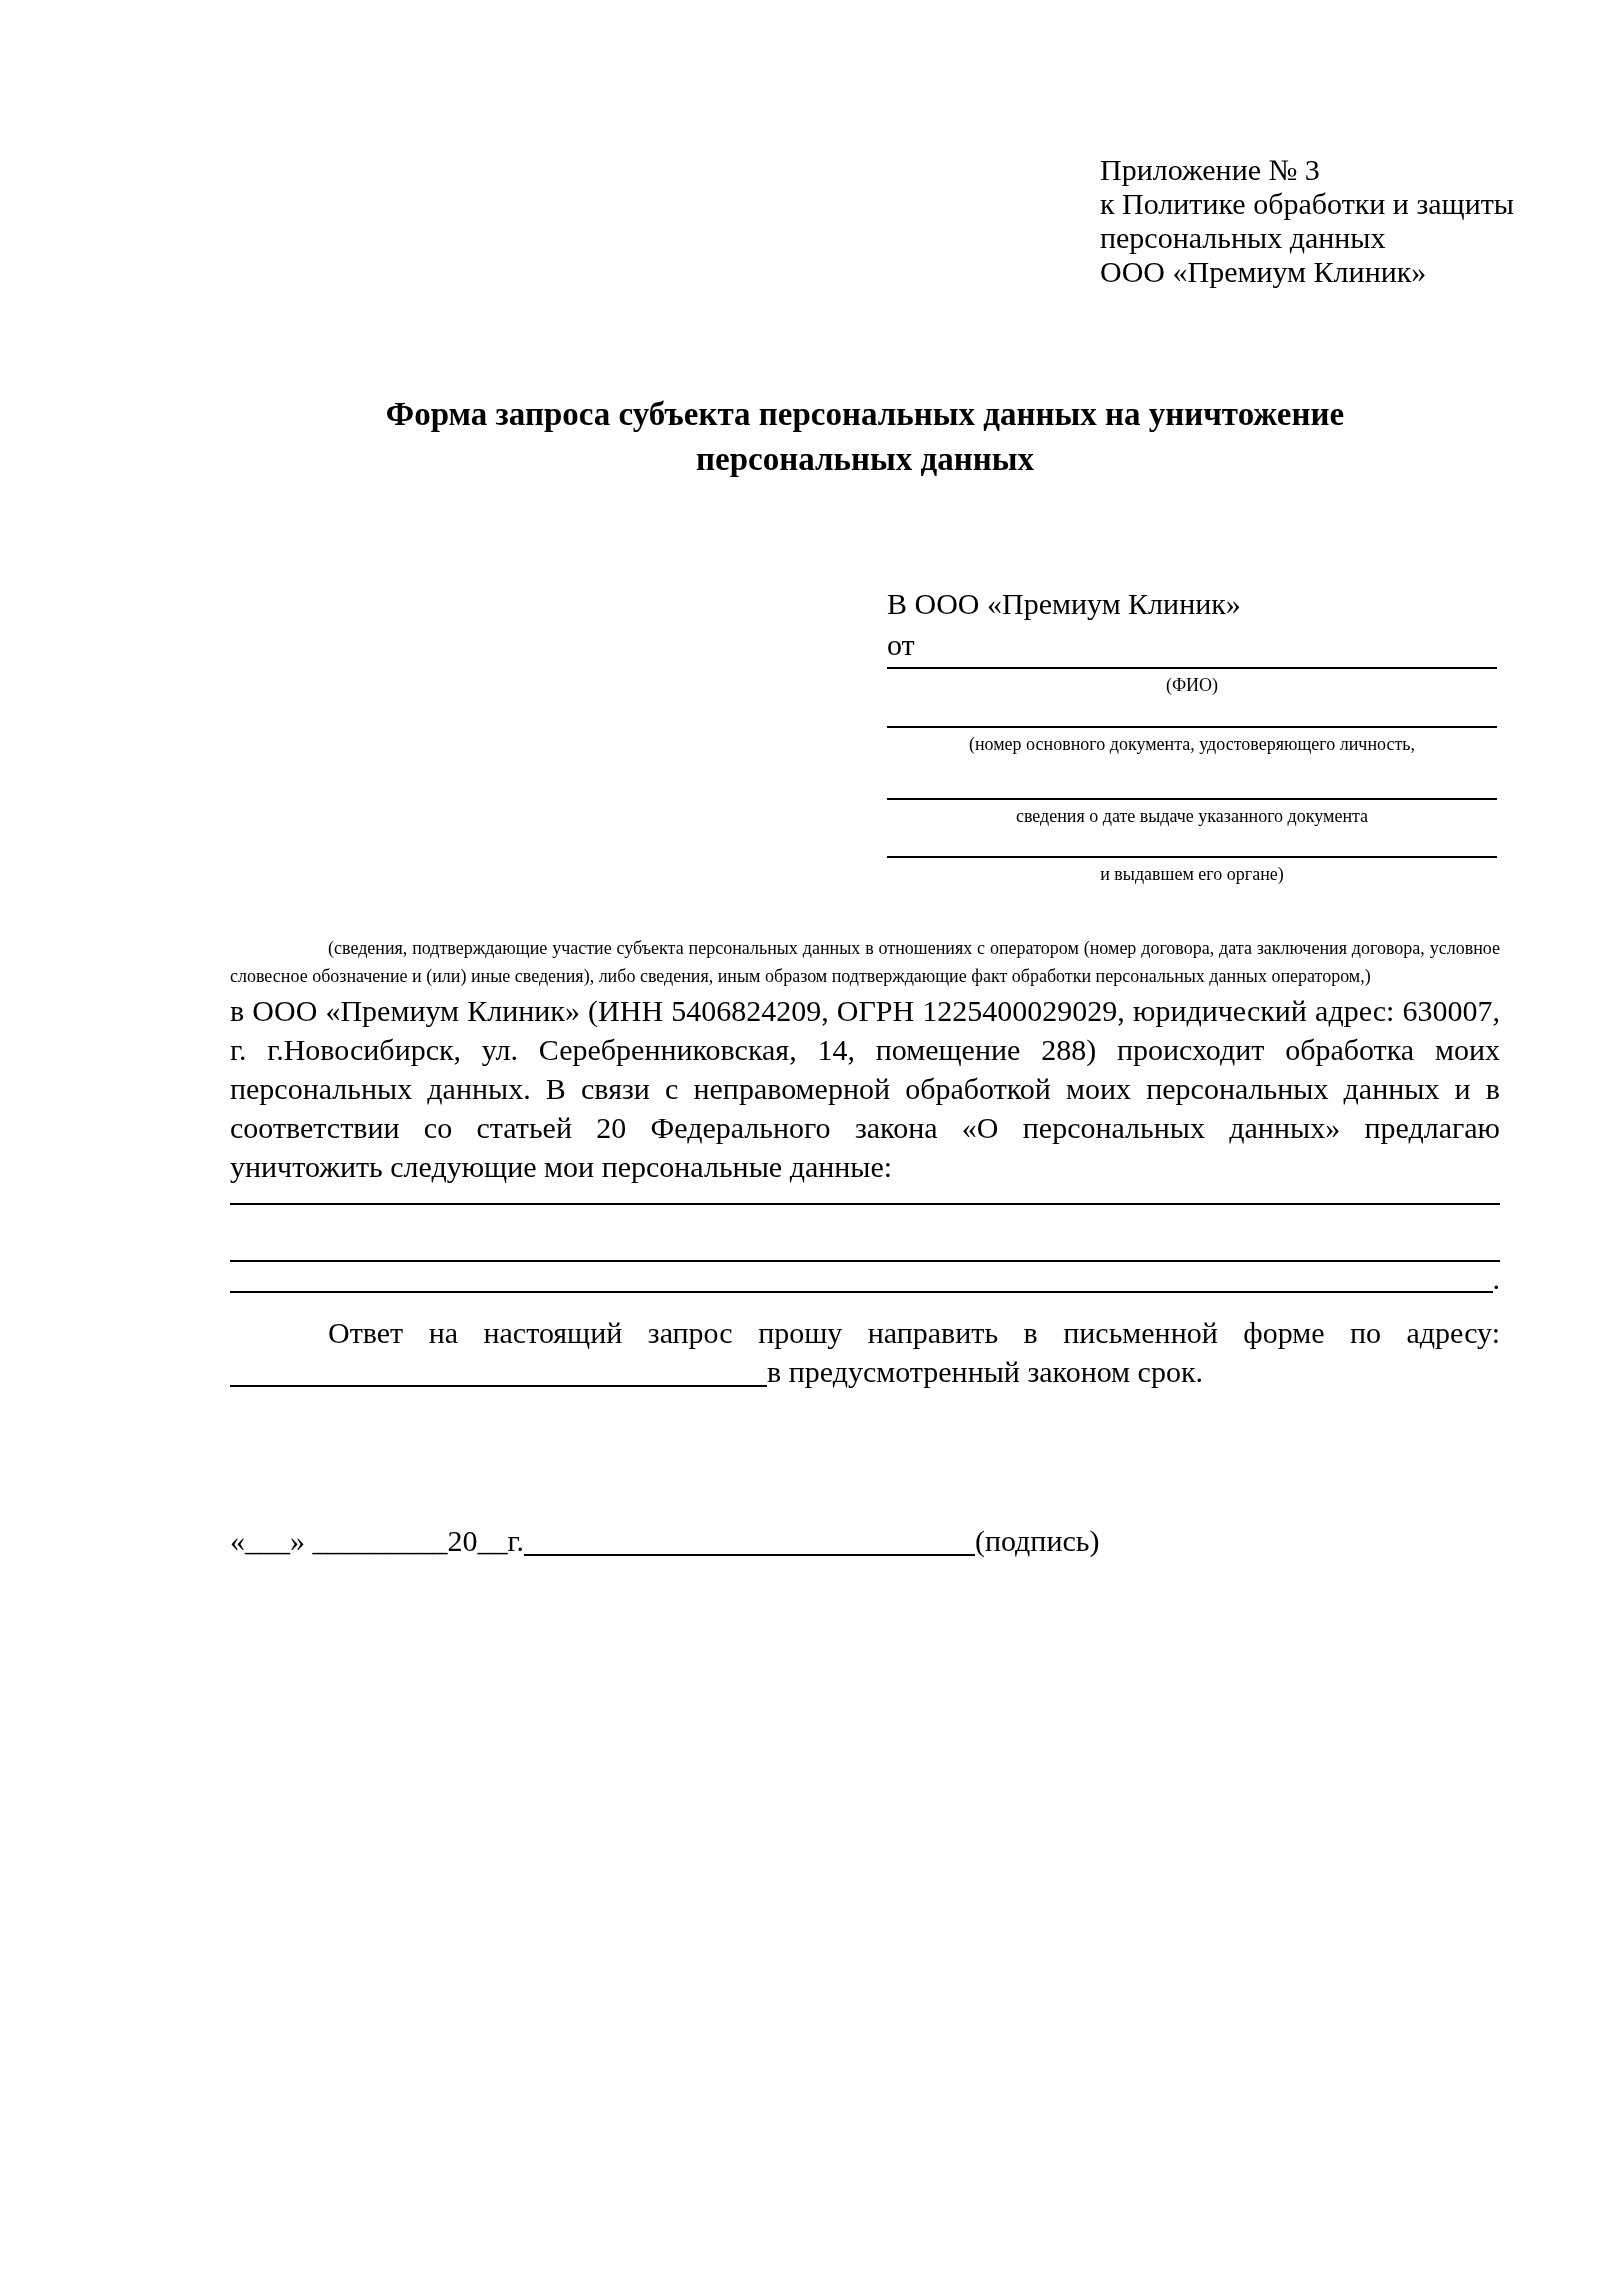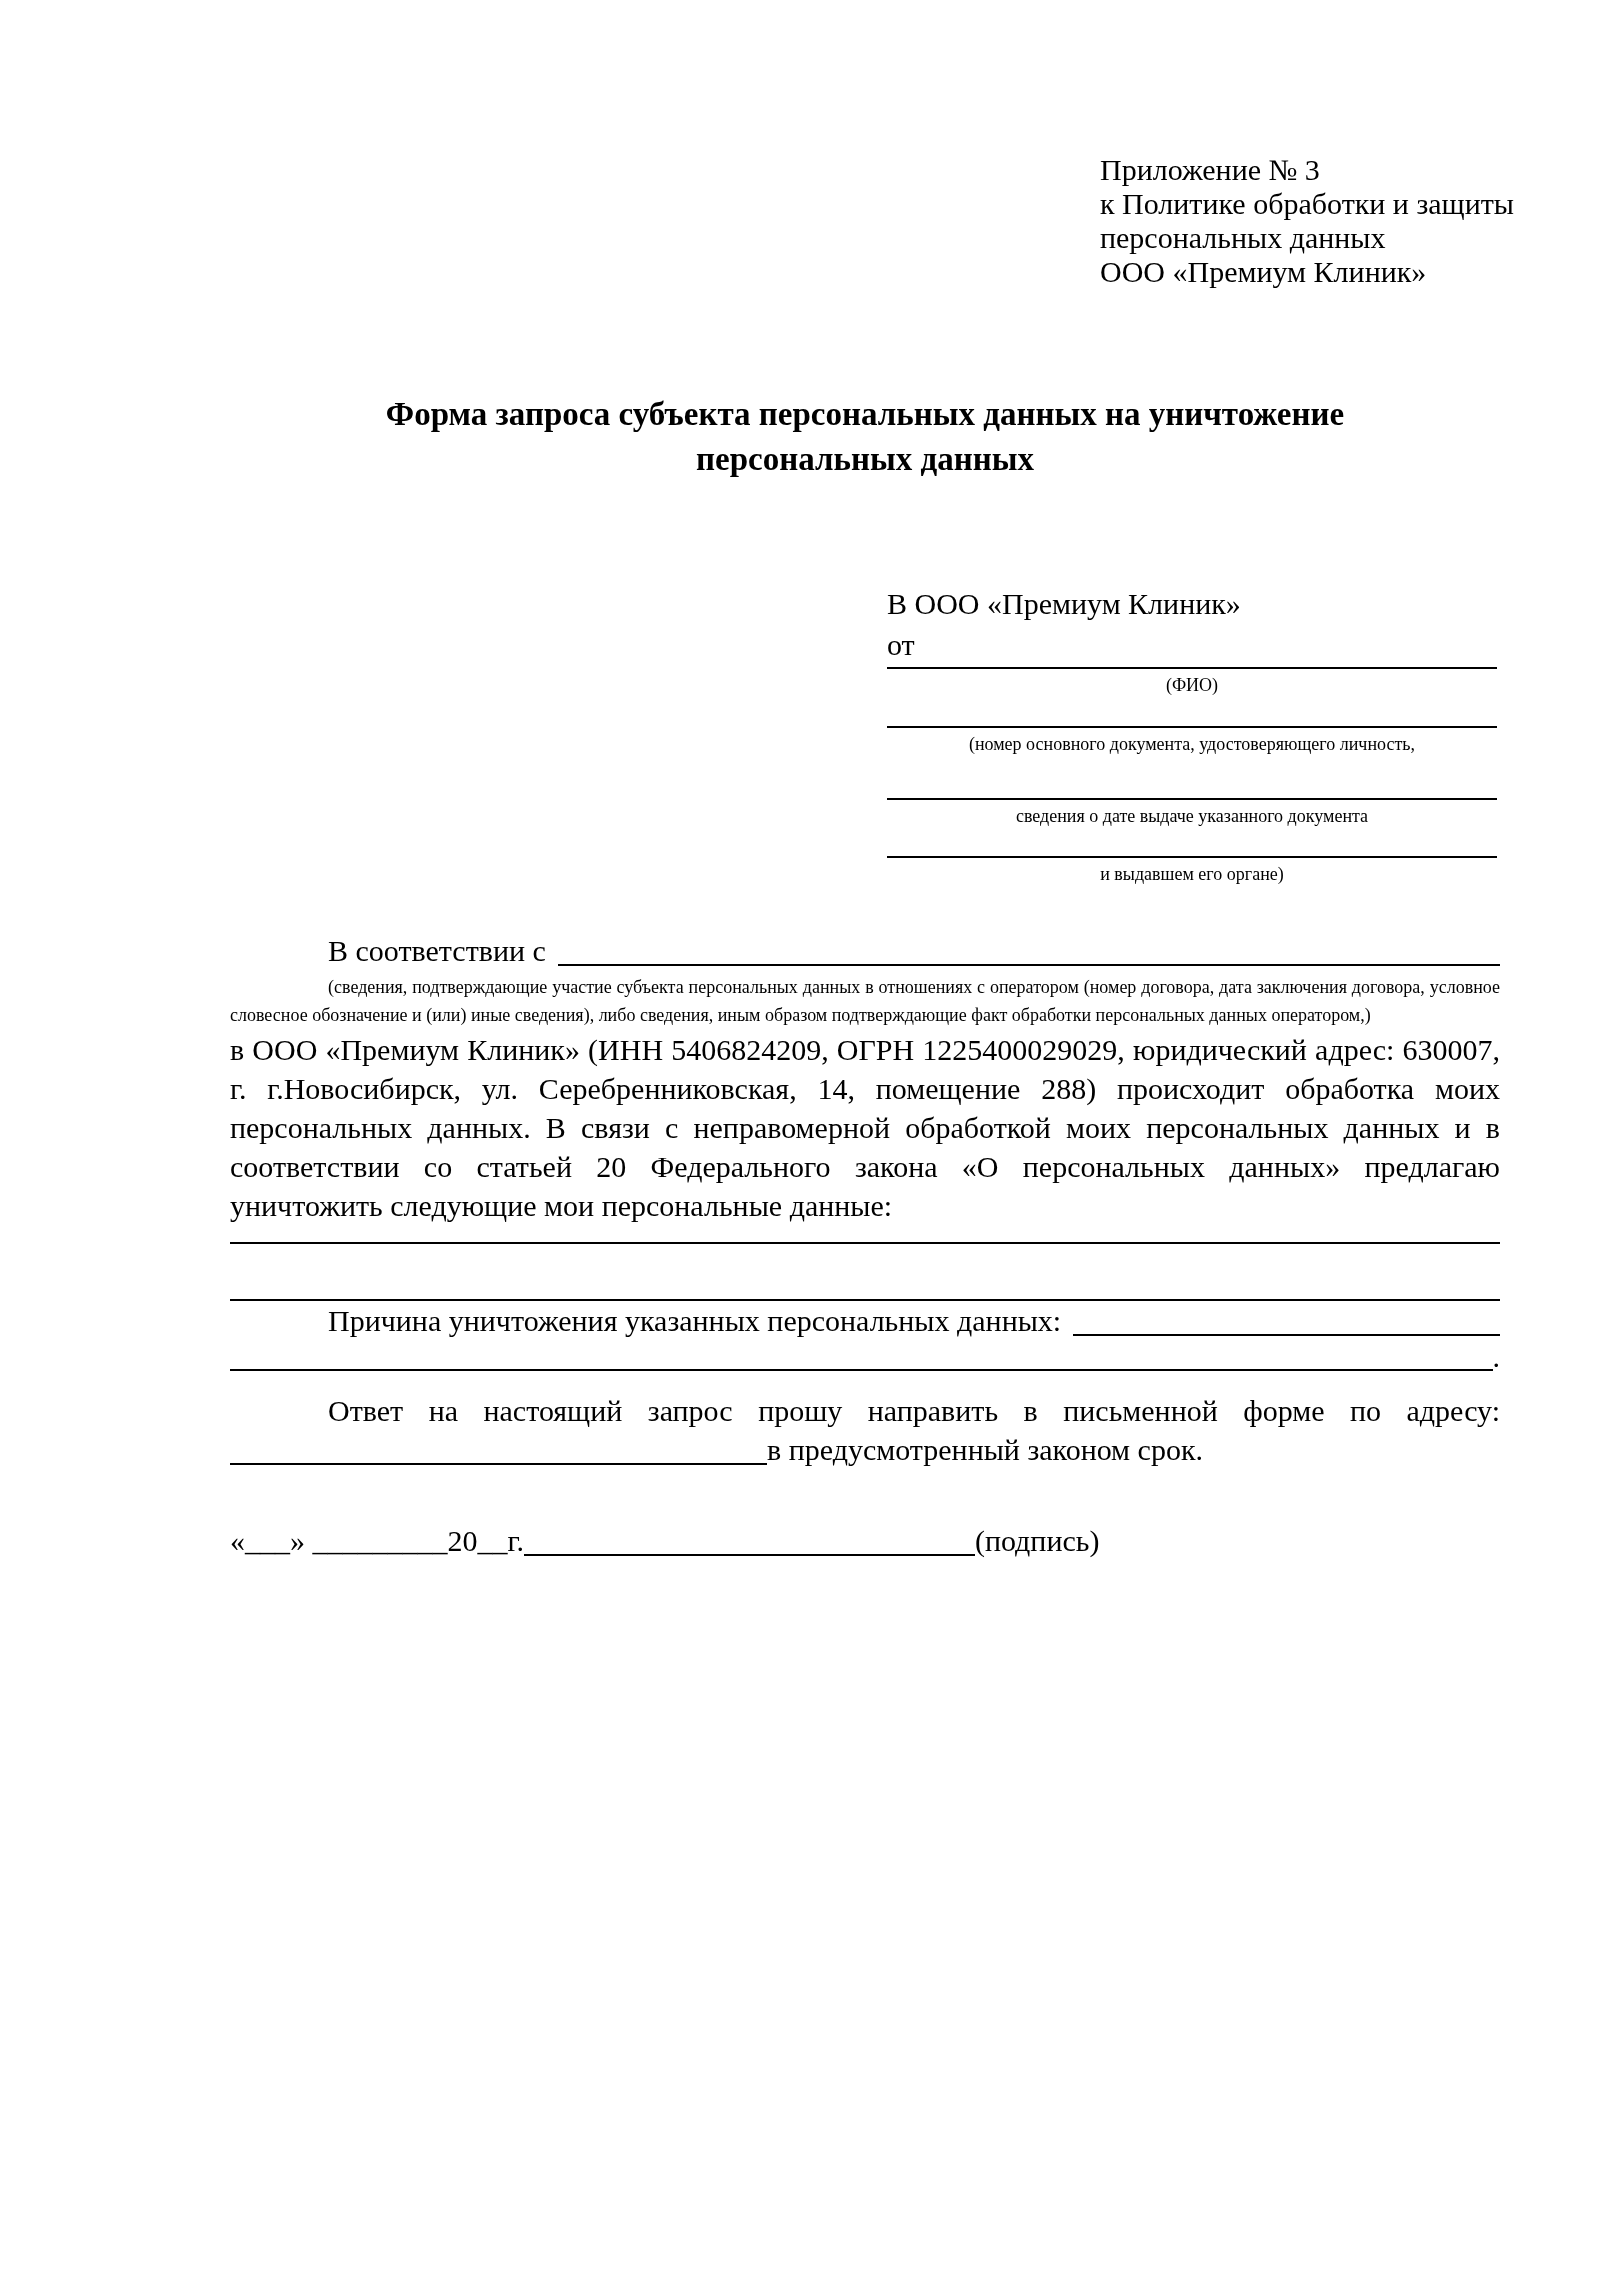--- a/index.html
+++ b/index.html
@@ -100,36 +100,28 @@
 
     <div class="addr-line line-docdate"></div>
     <div class="addr-caption">сведения о дате выдаче указанного документа</div>
 
     <div class="addr-line line-issuer"></div>
     <div class="addr-caption">и выдавшем его органе)</div>
   </div>
 
   <div class="bodycol">
 
-    <div class="row">
-      <span class="indent">В соответствии с</span>
-      <span class="fill"></span>
-    </div>
 
     <div class="note">(сведения, подтверждающие участие субъекта персональных данных в отношениях с оператором (номер договора, дата заключения договора, условное словесное обозначение и (или) иные сведения), либо сведения, иным образом подтверждающие факт обработки персональных данных оператором,)</div>
 
     <div class="paragraph">в ООО «Премиум Клиник» (ИНН 5406824209, ОГРН 1225400029029, юридический адрес: 630007, г. г.Новосибирск, ул. Серебренниковская, 14, помещение 288) происходит обработка моих персональных данных. В связи с неправомерной обработкой моих персональных данных и в соответствии со статьей 20 Федерального закона «О персональных данных» предлагаю уничтожить следующие мои персональные данные:</div>
 
     <div class="blank-line bl1"></div>
     <div class="blank-line bl2"></div>
 
-    <div class="row">
-      <span class="indent">Причина уничтожения указанных персональных данных:</span>
-      <span class="fill"></span>
-    </div>
 
     <div class="row reason-end">
       <span class="fill"></span>
       <span>.</span>
     </div>
 
     <div class="answer">Ответ на настоящий запрос прошу направить в письменной форме по адресу:</div>
 
     <div class="row answer2">
       <span class="fill-fixed addr-fill"></span>

